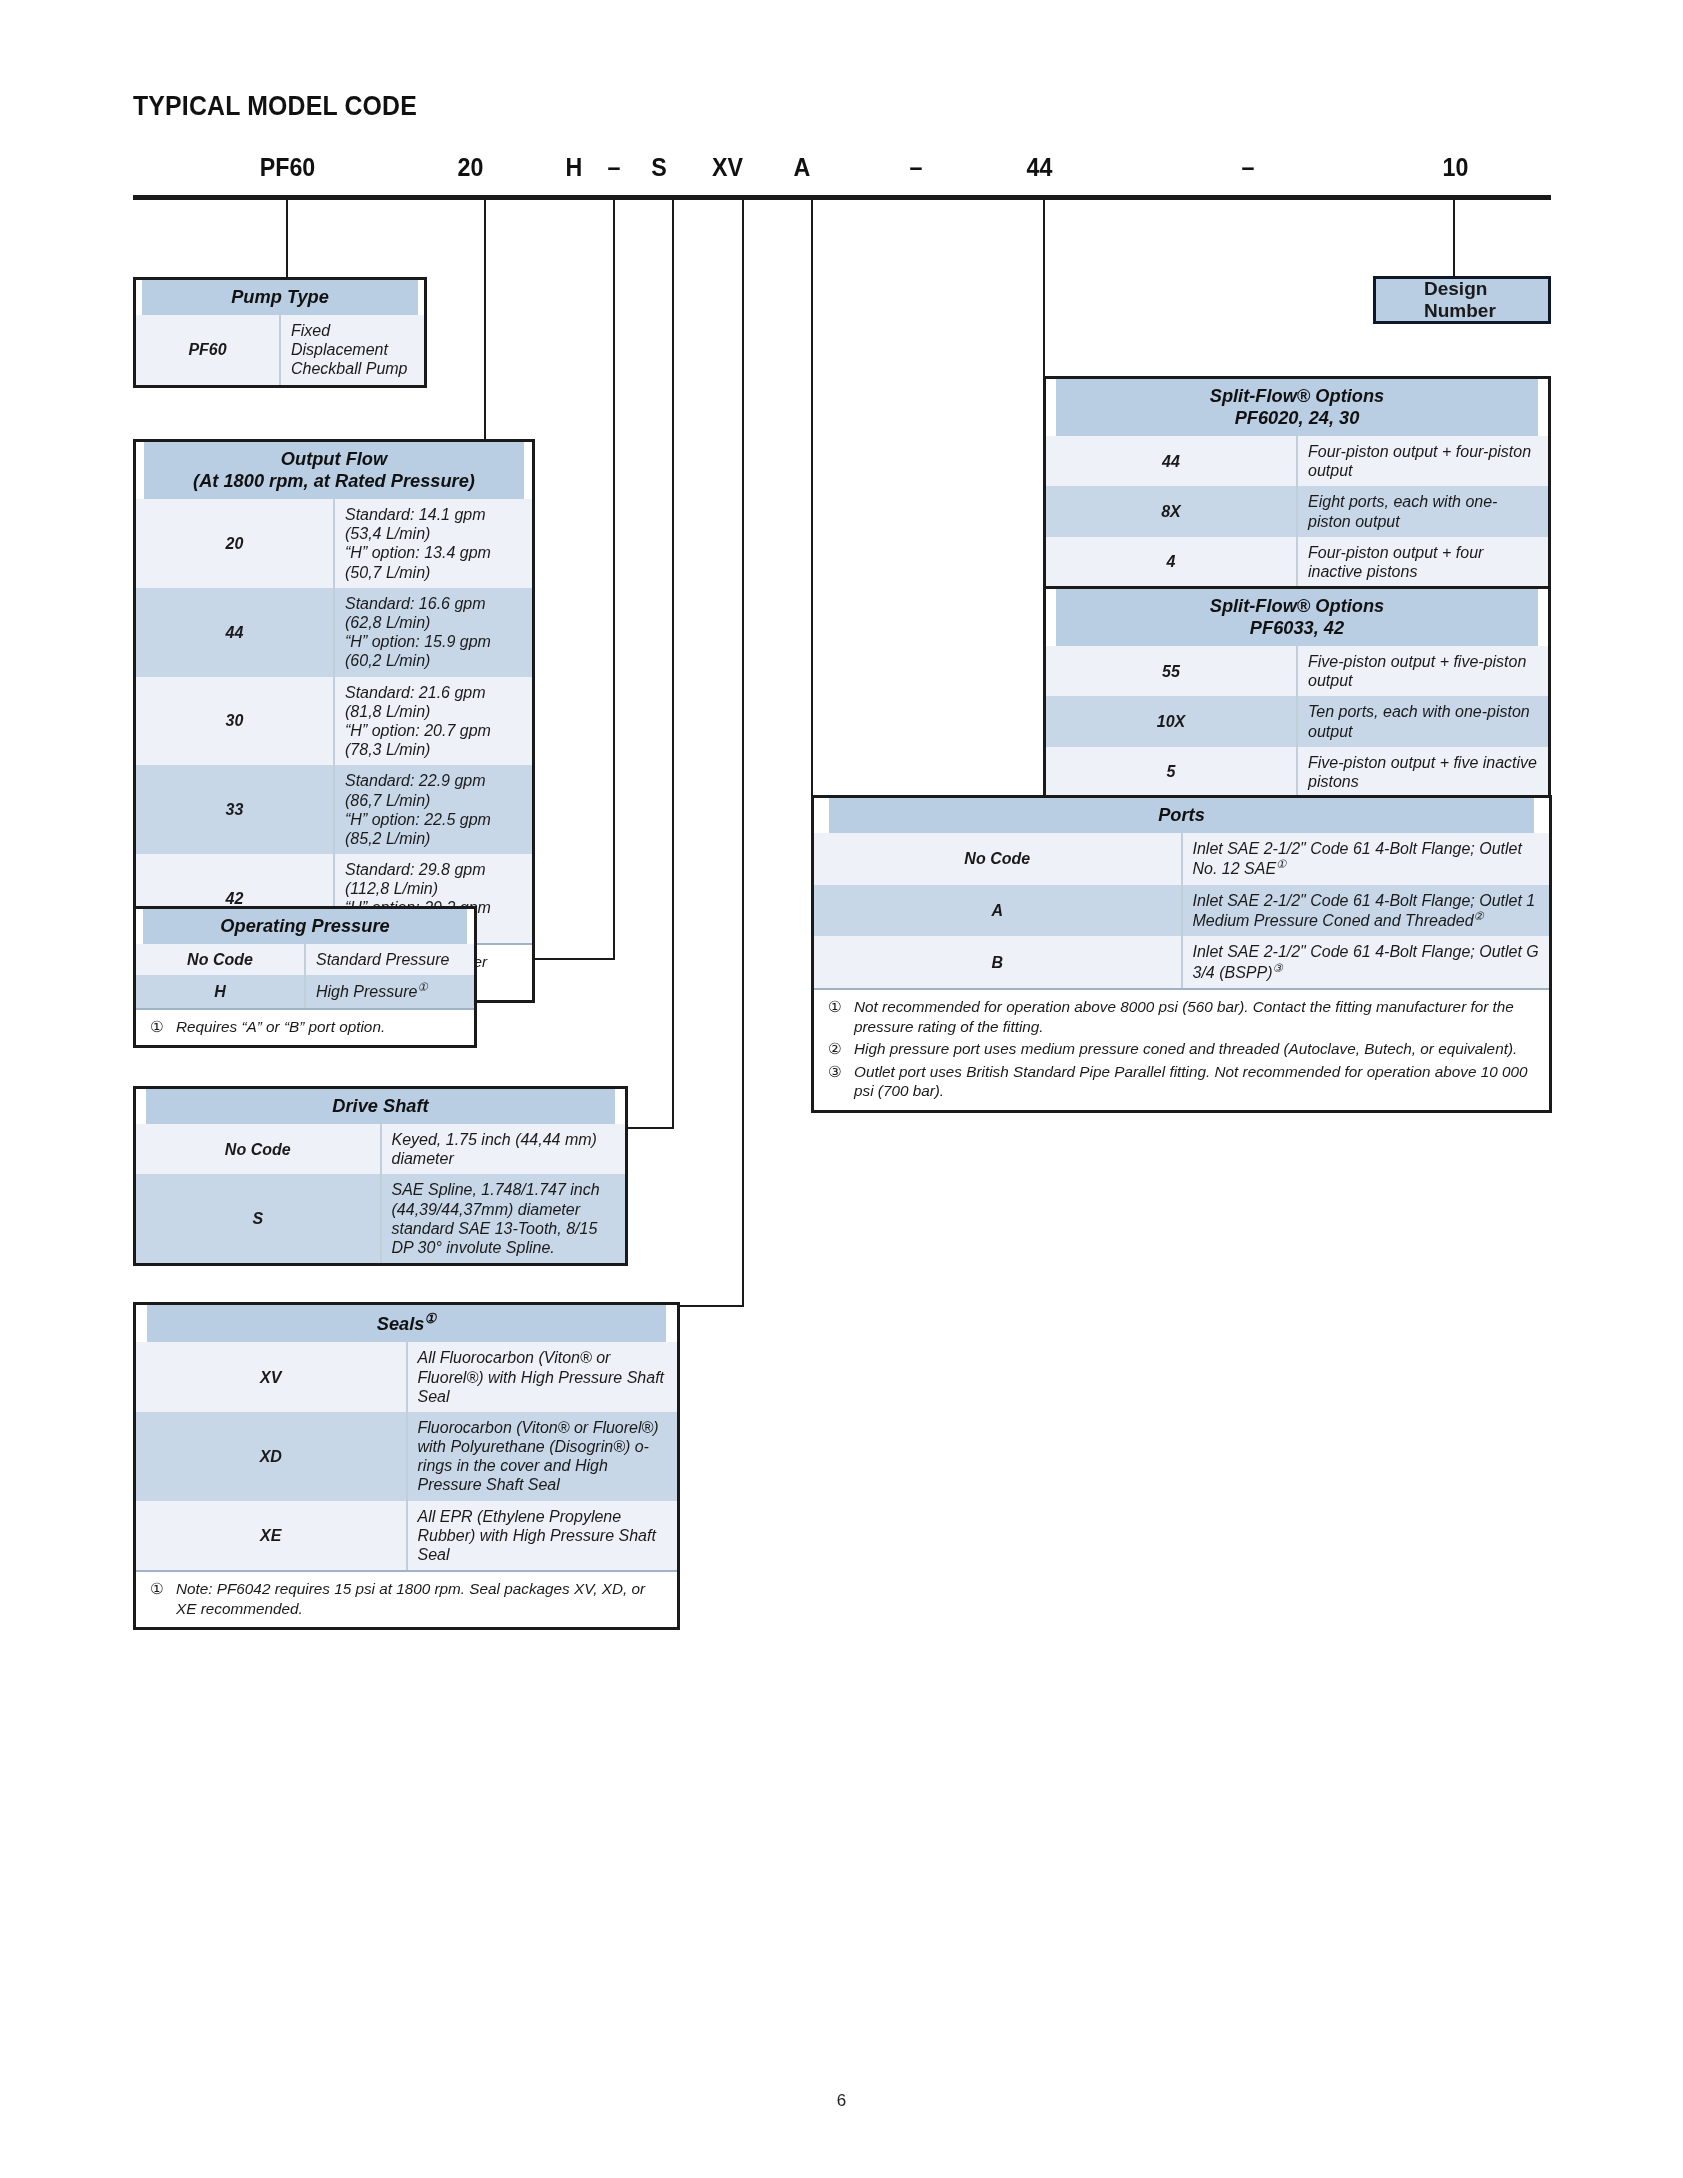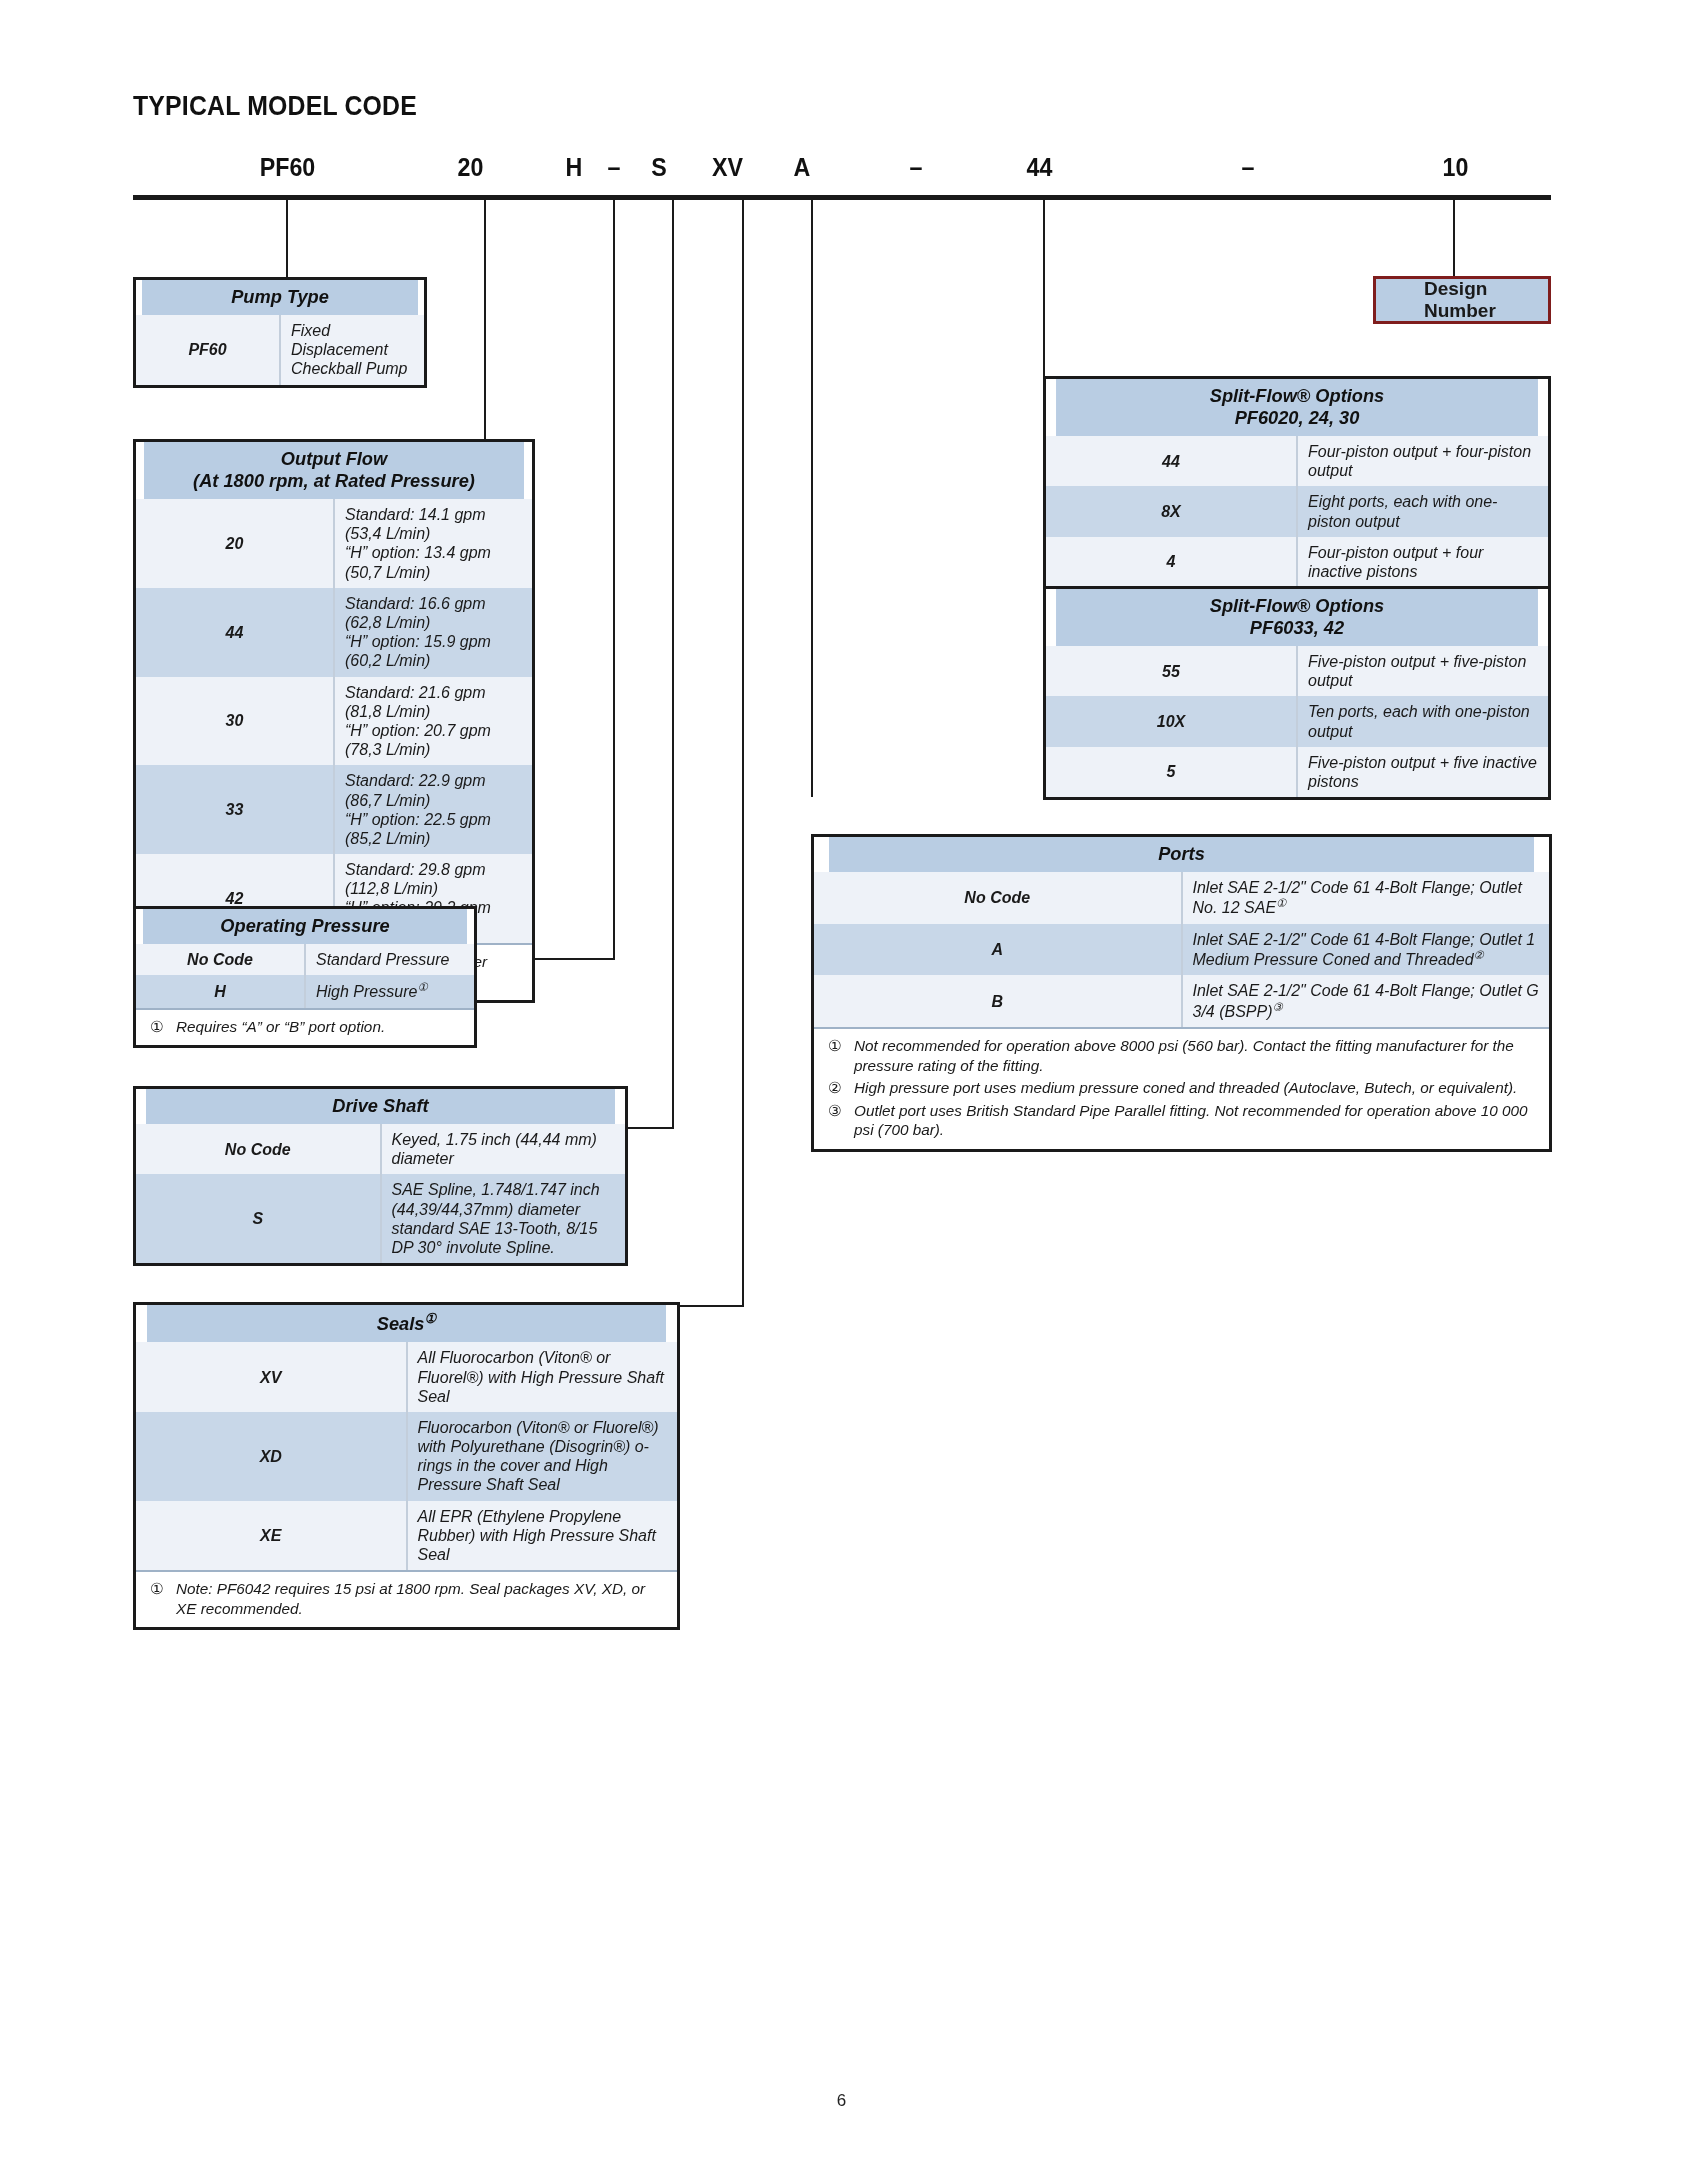--- a/index.html
+++ b/index.html
@@ -110,21 +110,21 @@
     flex: 0 0 26px;
     font-style: normal;
     text-align: left;
     padding-left: 4px;
   }
   .fn .txt { flex: 1 1 auto; }
 
   
   .plainbox {
     position: absolute;
-    border: 3px solid #7f1d1d;
+    border: 3px solid #0f172a;
     box-sizing: border-box;
     background: #b9cde3;
     display: flex;
     align-items: center;
     justify-content: center;
     font-size: 19px;
     font-weight: bold;
     padding-left: 48px;
   }
 
@@ -369,21 +369,21 @@
       <td class="desc">Ten ports, each with one-piston output</td>
     </tr>
     <tr class="row-a">
       <td class="code">5</td>
       <td class="desc">Five-piston output + five inactive pistons</td>
     </tr>
   </tbody>
     </table>
 </div>
 
-<div class="tbl" style="left:811px; top:834px; width:741px;">
+<div class="tbl" style="left:811px; top:795px; width:741px;">
   <table>
     <tbody>
         <tr>
           <th class="hdr" colspan="2">Ports</th>
         </tr>
     <tr class="row-a">
       <td class="code" style="width:115px;">No Code</td>
       <td class="desc"><span>Inlet SAE 2-1/2" Code 61 4-Bolt Flange; Outlet No. 12 SAE</span><span class="sup">①</span></td>
     </tr>
     <tr class="row-b">

